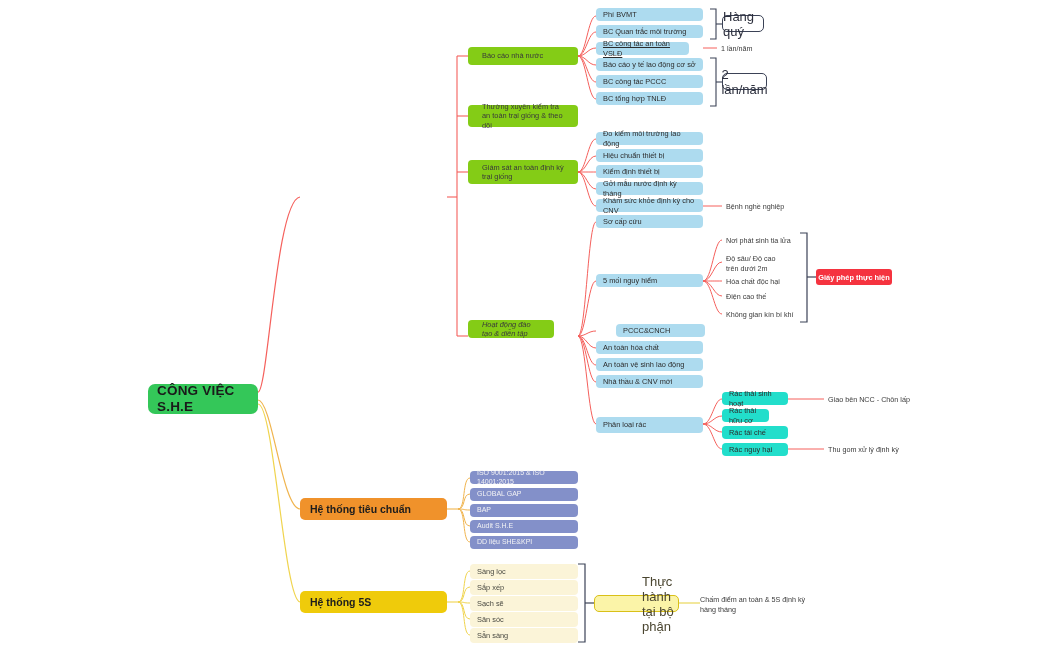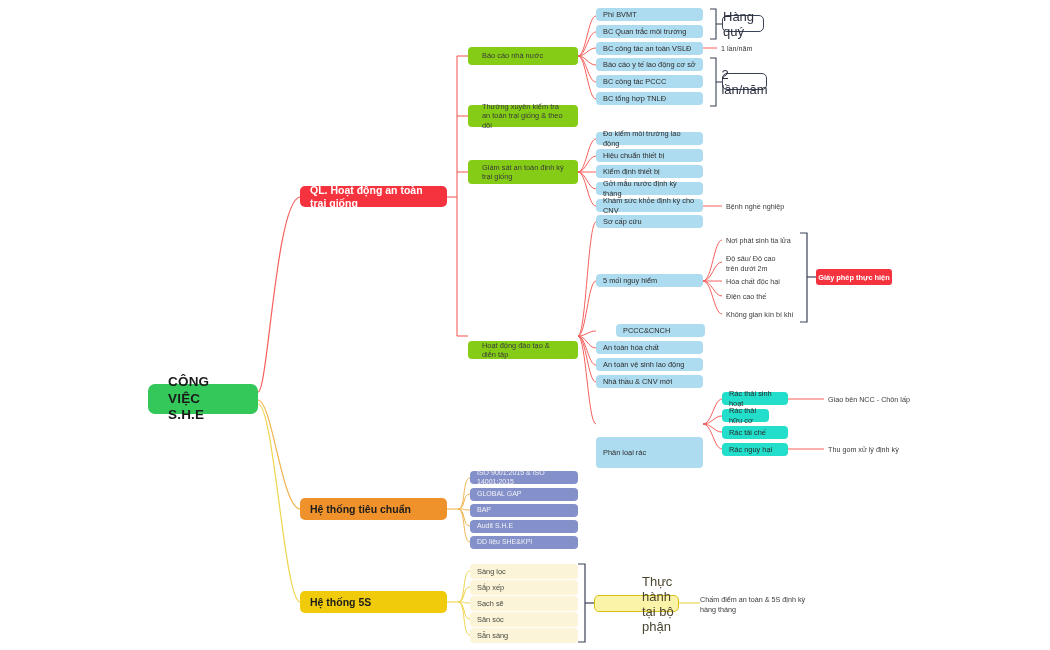--- a/index.html
+++ b/index.html
@@ -6,21 +6,21 @@
   body{width:1050px;height:650px;position:relative;overflow:hidden;
        font-family:"Liberation Sans","DejaVu Sans",sans-serif;}
   #canvas{position:absolute;left:0;top:0;width:1050px;height:650px;}
   svg.edges{position:absolute;left:0;top:0;width:1050px;height:650px;pointer-events:none;}
   .node{position:absolute;box-sizing:border-box;display:flex;align-items:center;
         border-radius:4px;line-height:1.22;}
   .node span{display:block;width:100%;}
 
   
   .root{background:#34C759;color:#1a1a1a;font-size:13.5px;font-weight:600;
-        border-radius:7px;padding:0 20px;letter-spacing:.2px;}
+        border-radius:7px;padding:0 9px;letter-spacing:.2px;}
 
   
   .l1{color:#ffffff;font-size:10.5px;font-weight:700;border-radius:5px;padding:0 10px;}
   .l1.red{background:#F5333F;}
   .l1.orange{background:#F0922B;color:#1d1d1d;}
   .l1.yellow{background:#EFCB0B;color:#1d1d1d;}
 
   
   .l2{background:#84cc16;color:#3a3a3a;font-size:7.4px;border-radius:4px;padding:0 14px;}
 
@@ -120,50 +120,47 @@
 
     <path d="M578 564 L 585 564 L 585 642 L 578 642" stroke="#3B4256" stroke-width="1.2" fill="none"></path>
     <path d="M585 603 L 594 603" stroke="#3B4256" stroke-width="1.2" fill="none"></path>
     <path d="M679 603 L 700 603" stroke="#E8D44C" stroke-width="1.1" fill="none"></path>
   </svg>
 
   <div class="node root" style="left:148px;top:384px;width:110px;height:30px;">
     <span>CÔNG VIỆC S.H.E</span>
   </div>
 
-  <div class="node l1 red" style="left:300px;top:186px;width:147px;height:21px;">
-    <span>QL. Hoạt động an toàn trại giống</span>
-  </div>
   <div class="node l1 orange" style="left:300px;top:498px;width:147px;height:22px;">
     <span>Hệ thống tiêu chuẩn</span>
   </div>
   <div class="node l1 yellow" style="left:300px;top:591px;width:147px;height:22px;">
     <span>Hệ thống 5S</span>
   </div>
 
   <div class="node l2" style="left:468px;top:47px;width:110px;height:18px;">
     <span>Báo cáo nhà nước</span>
   </div>
   <div class="node l2" style="left:468px;top:105px;width:110px;height:22px;">
     <span>Thường xuyên kiểm tra an toàn trại giống &amp; theo dõi</span>
   </div>
   <div class="node l2" style="left:468px;top:160px;width:110px;height:24px;">
     <span>Giám sát an toàn định kỳ trại giống</span>
   </div>
-  <div class="node l2" style="left:468px;top:341px;width:110px;height:18px;">
+  <div class="node l2" style="left:468px;top:320px;width:86px;height:18px;font-style:italic;">
     <span>Hoạt động đào tạo &amp; diễn tập</span>
   </div>
 
   <div class="node l3" style="left:596px;top:8px;width:107px;height:13px;">
     <span>Phí BVMT</span>
     </div>
   <div class="node l3" style="left:596px;top:25px;width:107px;height:13px;">
     <span>BC Quan trắc môi trường</span>
     </div>
-  <div class="node l3" style="left:596px;top:42px;width:107px;height:13px;">
+  <div class="node l3" style="left:596px;top:42px;width:93px;height:13px;text-decoration:underline;">
     <span>BC công tác an toàn VSLĐ</span>
     </div>
   <div class="node l3" style="left:596px;top:58px;width:107px;height:13px;">
     <span>Báo cáo y tế lao động cơ sở</span>
     </div>
   <div class="node l3" style="left:596px;top:75px;width:107px;height:13px;">
     <span>BC công tác PCCC</span>
     </div>
   <div class="node l3" style="left:596px;top:92px;width:107px;height:13px;">
     <span>BC tổng hợp TNLĐ</span>
@@ -207,21 +204,21 @@
     </div>
   <div class="node l3" style="left:596px;top:341px;width:107px;height:13px;">
     <span>An toàn hóa chất</span>
     </div>
   <div class="node l3" style="left:596px;top:358px;width:107px;height:13px;">
     <span>An toàn vệ sinh lao động</span>
     </div>
   <div class="node l3" style="left:596px;top:375px;width:107px;height:13px;">
     <span>Nhà thầu &amp; CNV mới</span>
     </div>
-  <div class="node l3" style="left:596px;top:417px;width:107px;height:31px;margin-top:20px;">
+  <div class="node l3" style="left:596px;top:417px;width:107px;height:16px;">
     <span>Phân loại rác</span>
     </div>
 
   <div class="leaf" style="left:726px;top:236px;">
     <span>Nơi phát sinh tia lửa</span></div>
   <div class="leaf" style="left:726px;top:254px;width:62px;">
     <span>Độ sâu/ Độ cao trên dưới 2m</span></div>
   <div class="leaf" style="left:726px;top:277px;">
     <span>Hóa chất độc hại</span></div>
   <div class="leaf" style="left:726px;top:292px;">

